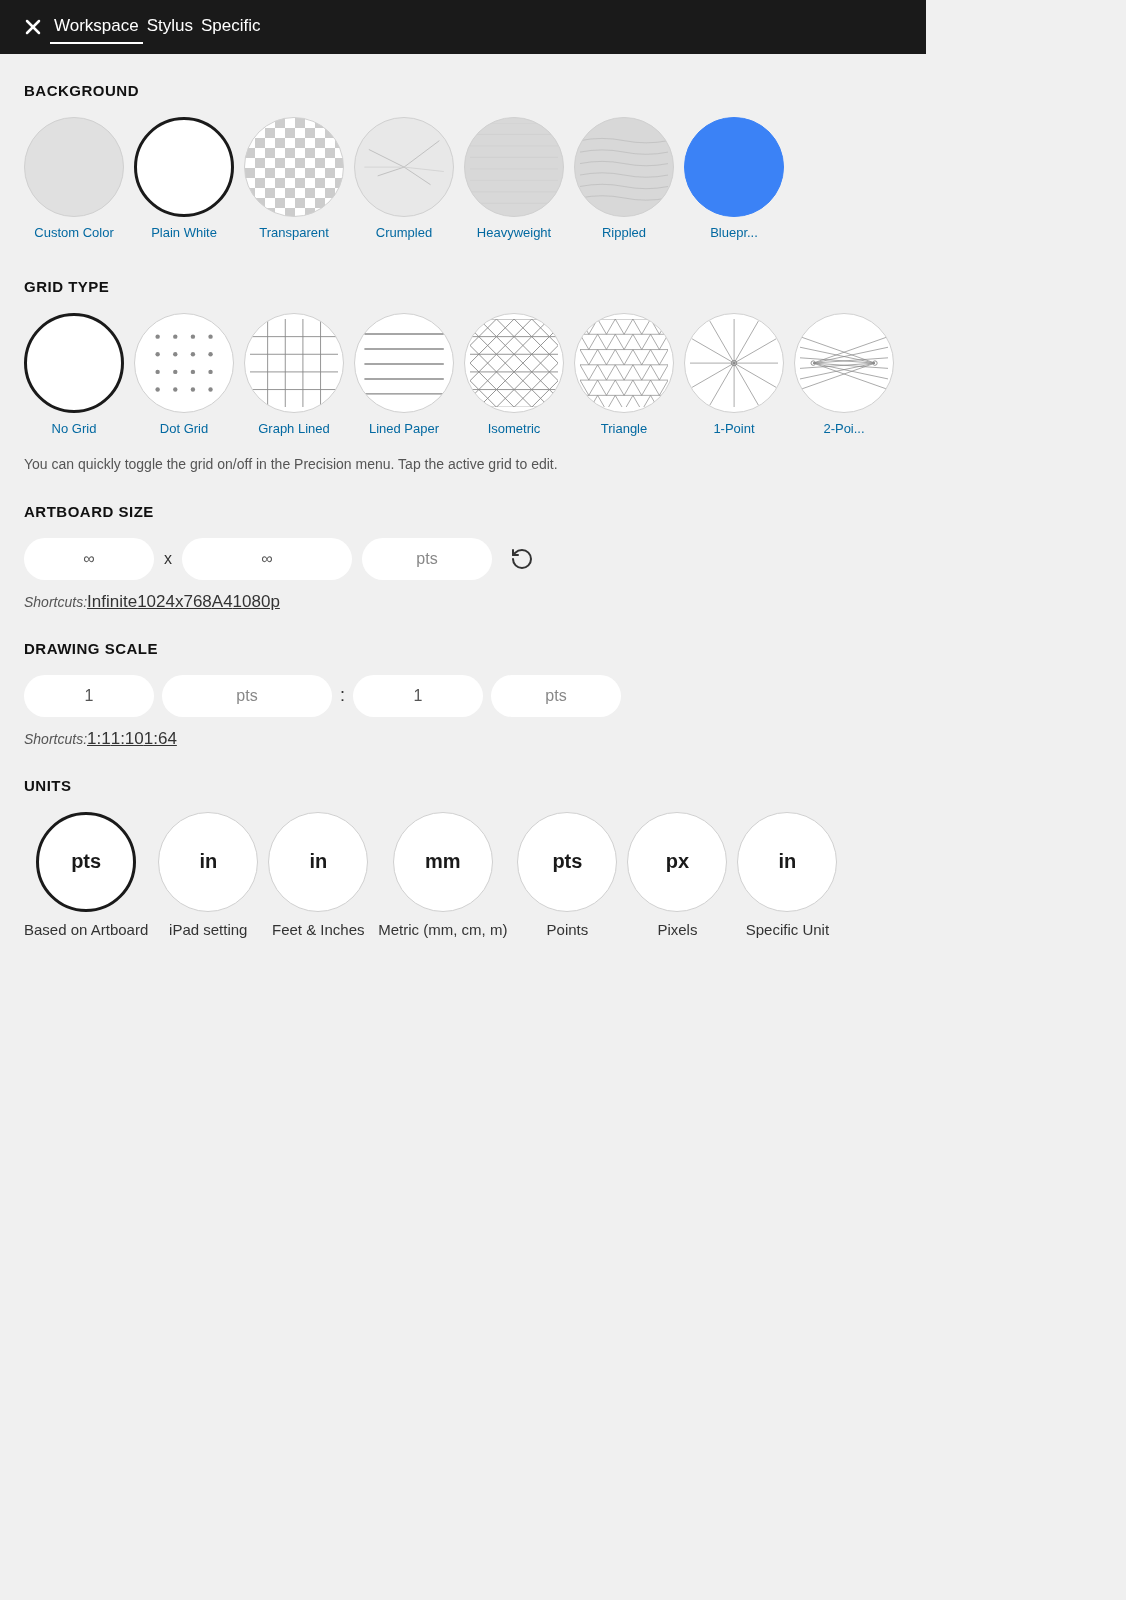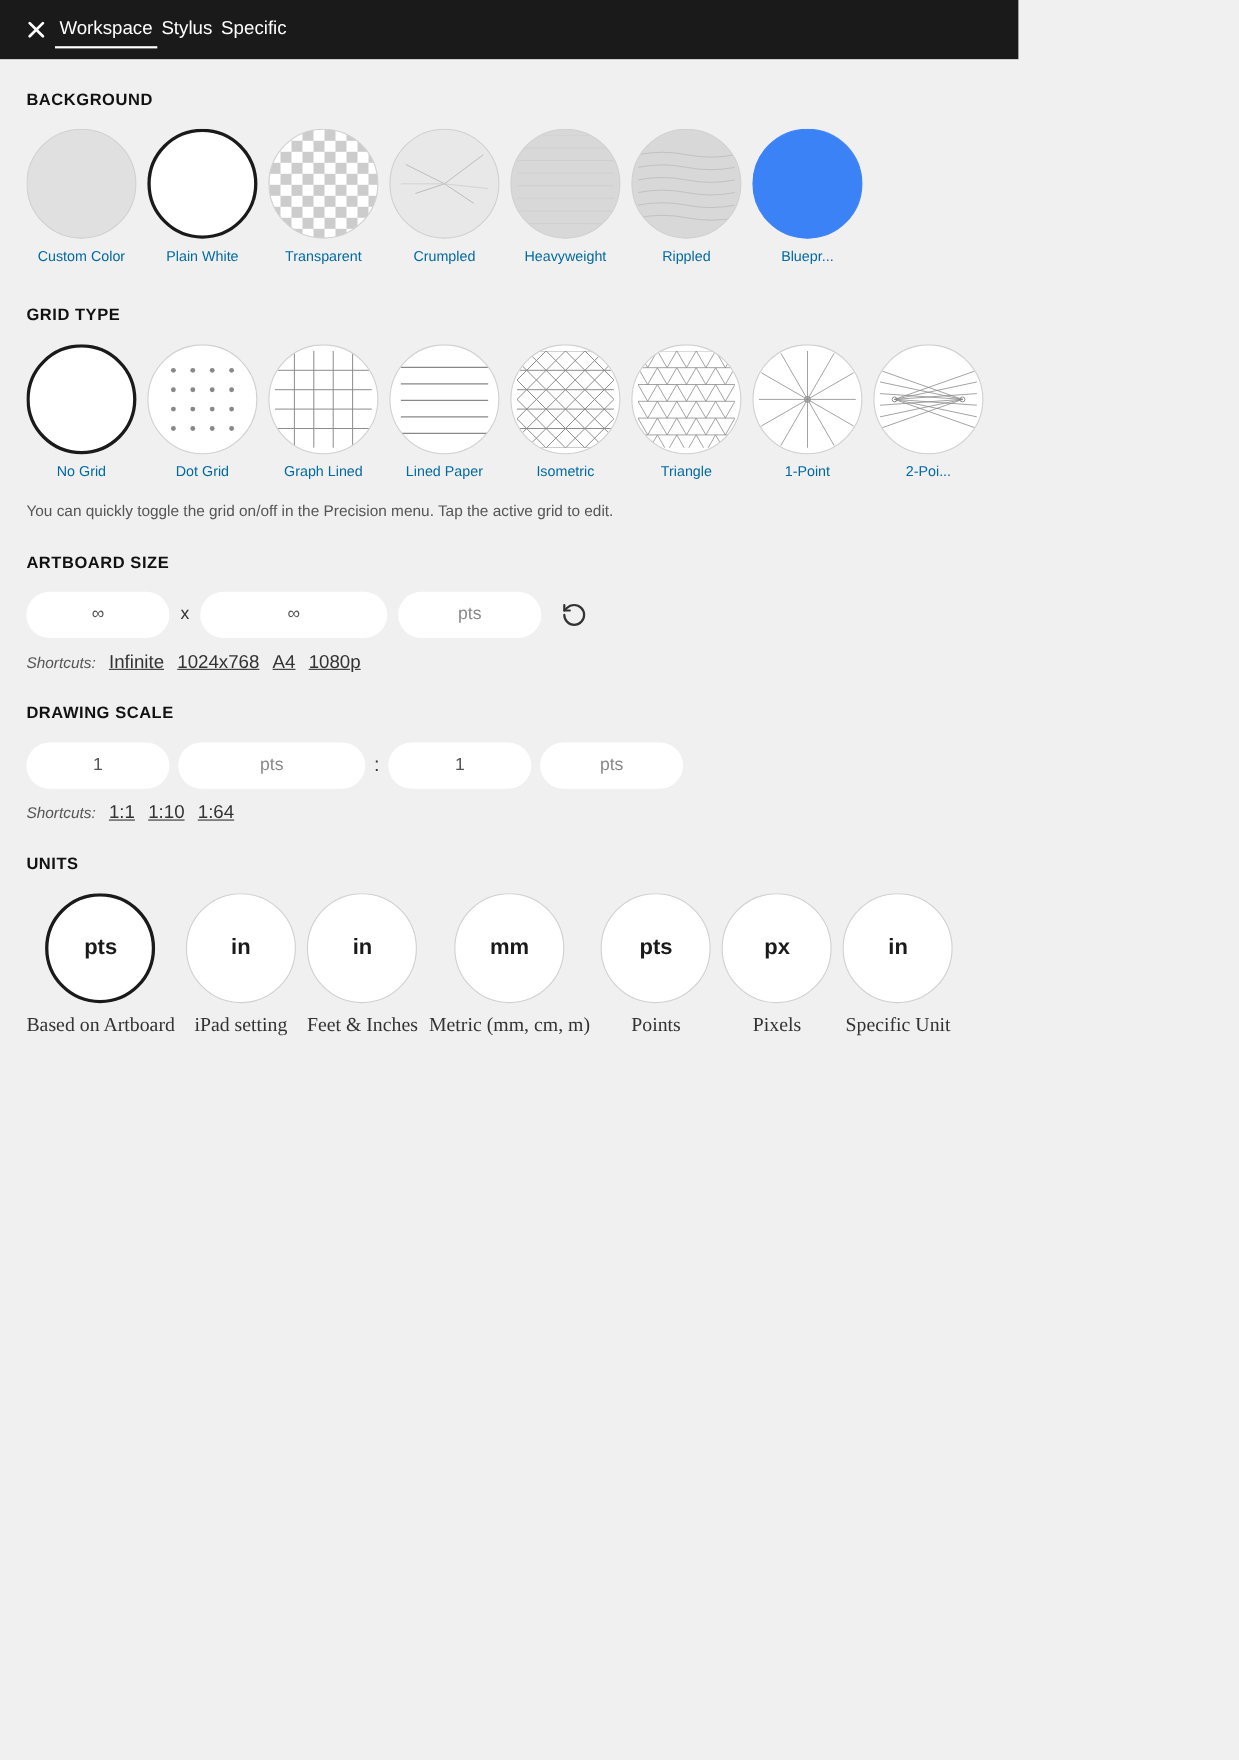--- a/index.html
+++ b/index.html
@@ -159,21 +159,21 @@
       align-items: center;
       justify-content: center;
       cursor: pointer;
       color: #333;
       font-size: 20px;
     }
 
     .shortcuts-row {
       display: flex;
       align-items: center;
-      gap: 12px;
+      gap: 0;
       margin-bottom: 28px;
       flex-wrap: wrap;
     }
     .shortcuts-label {
       font-size: 14px;
       font-style: italic;
       color: #555;
     }
     .shortcut-link {
       font-size: 17px;
@@ -222,25 +222,24 @@
     }
     .unit-circle.selected {
       border: 3px solid #1a1a1a;
     }
     .unit-circle span {
       font-size: 20px;
       font-weight: 700;
       color: #1a1a1a;
     }
     .unit-label {
-      font-size: 18px;
+      font-size: 15px;
       color: #333;
       text-align: right;
       line-height: 1.3;
-      font-family: Liberation Serif, serif;
     }
 
     .info-text {
       font-size: 14px;
       color: #555;
       margin-bottom: 28px;
       line-height: 1.5;
     }
 
     .section {

